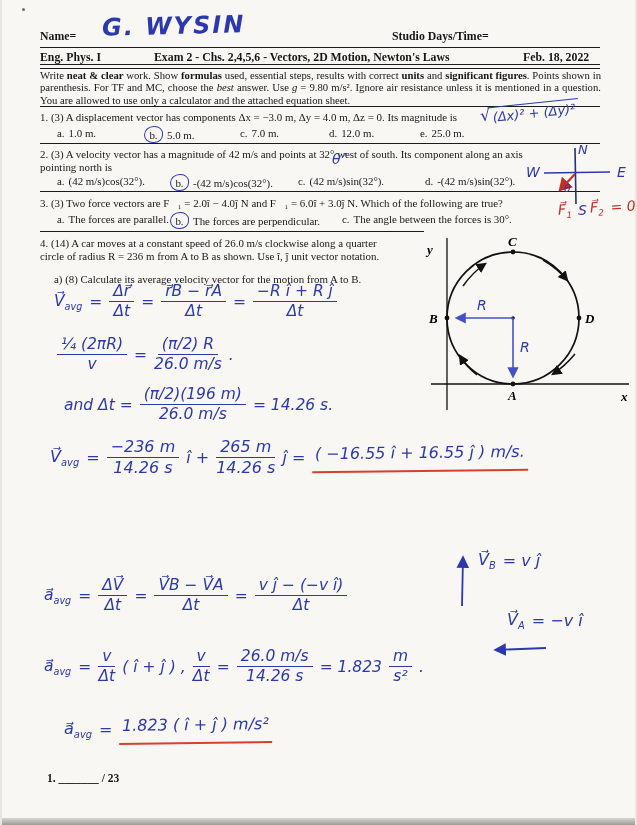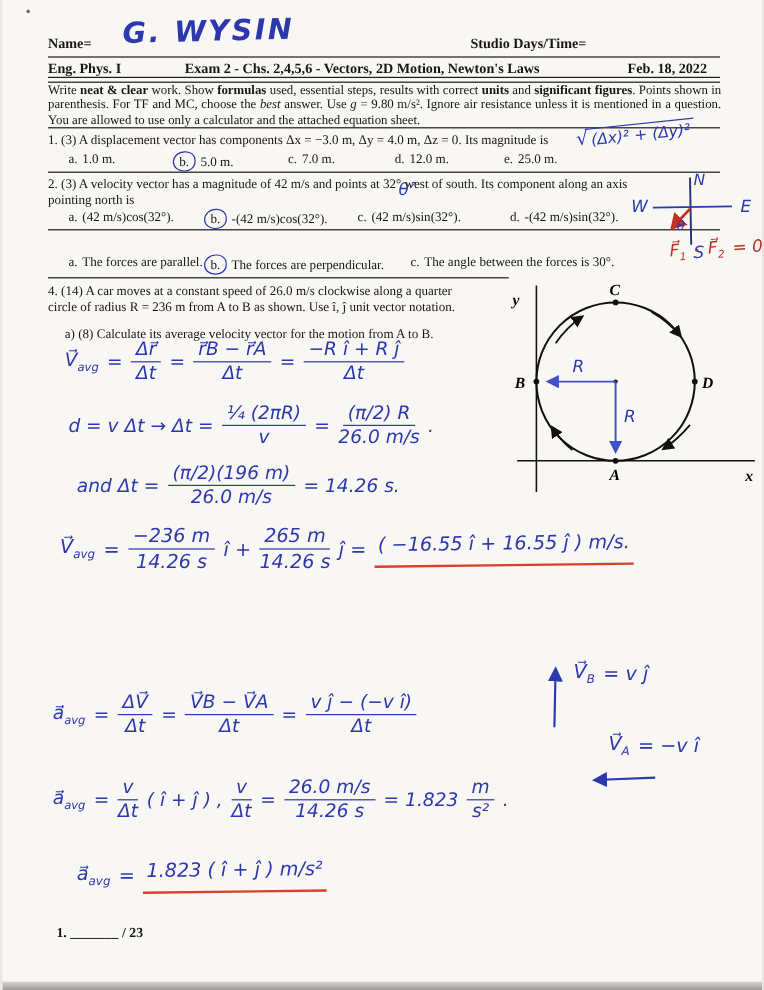--- a/index.html
+++ b/index.html
@@ -123,20 +123,21 @@
     <line x1="55" y1="8" x2="56" y2="64" stroke="#23307f" stroke-width="1.6"></line>
     <line x1="24" y1="33" x2="90" y2="32" stroke="#2b38ae" stroke-width="1.6"></line>
     <line x1="55" y1="34" x2="40" y2="50" stroke="#c13023" stroke-width="2.2" marker-end="url(#ahr)"></line>
     <text class="hw-svg" x="58" y="14" font-size="13">N</text>
     <text class="hw-svg" x="97" y="37" font-size="14">E</text>
     <text class="hw-svg" x="58" y="75" font-size="14">S</text>
     <text class="hw-svg" x="6" y="37" font-size="14">W</text>
     <text class="hw-svg" x="44" y="52" font-size="11">θ</text>
   </svg>
 
+  <span class="abs stem" style="left:38px; top:197px;">3. (3)  Two force vectors are F⃗₁ = 2.0î − 4.0ĵ N and F⃗₁ = 6.0î + 3.0ĵ N. Which of the following are true?</span>
   <span class="opt" style="left:55px; top:213px;">
       <span>a.</span>
       <span>The forces are parallel.</span>
     </span>
   <span class="opt" style="left:168px; top:212px;">
       <span class="circ">b.</span>
       <span>The forces are perpendicular.</span>
     </span>
   <span class="opt" style="left:340px; top:213px;">
       <span>c.</span>
@@ -199,21 +200,20 @@
         <span class="fnum">r⃗B − r⃗A</span>
         <span class="fden">Δt</span>
       </span>
       <span>=</span>
       <span class="frac">
         <span class="fnum">−R î + R ĵ</span>
         <span class="fden">Δt</span>
       </span>
     </span>
   <span class="hw-line hw" style="left:55px; top:336px; font-size:15.5px;">
-      <span>d = v Δt  →  Δt =</span>
       <span class="frac">
         <span class="fnum">¼ (2πR)</span>
         <span class="fden">v</span>
       </span>
       <span>=</span>
       <span class="frac">
         <span class="fnum">(π/2) R</span>
         <span class="fden">26.0 m/s</span>
       </span>
       <span>.</span>

